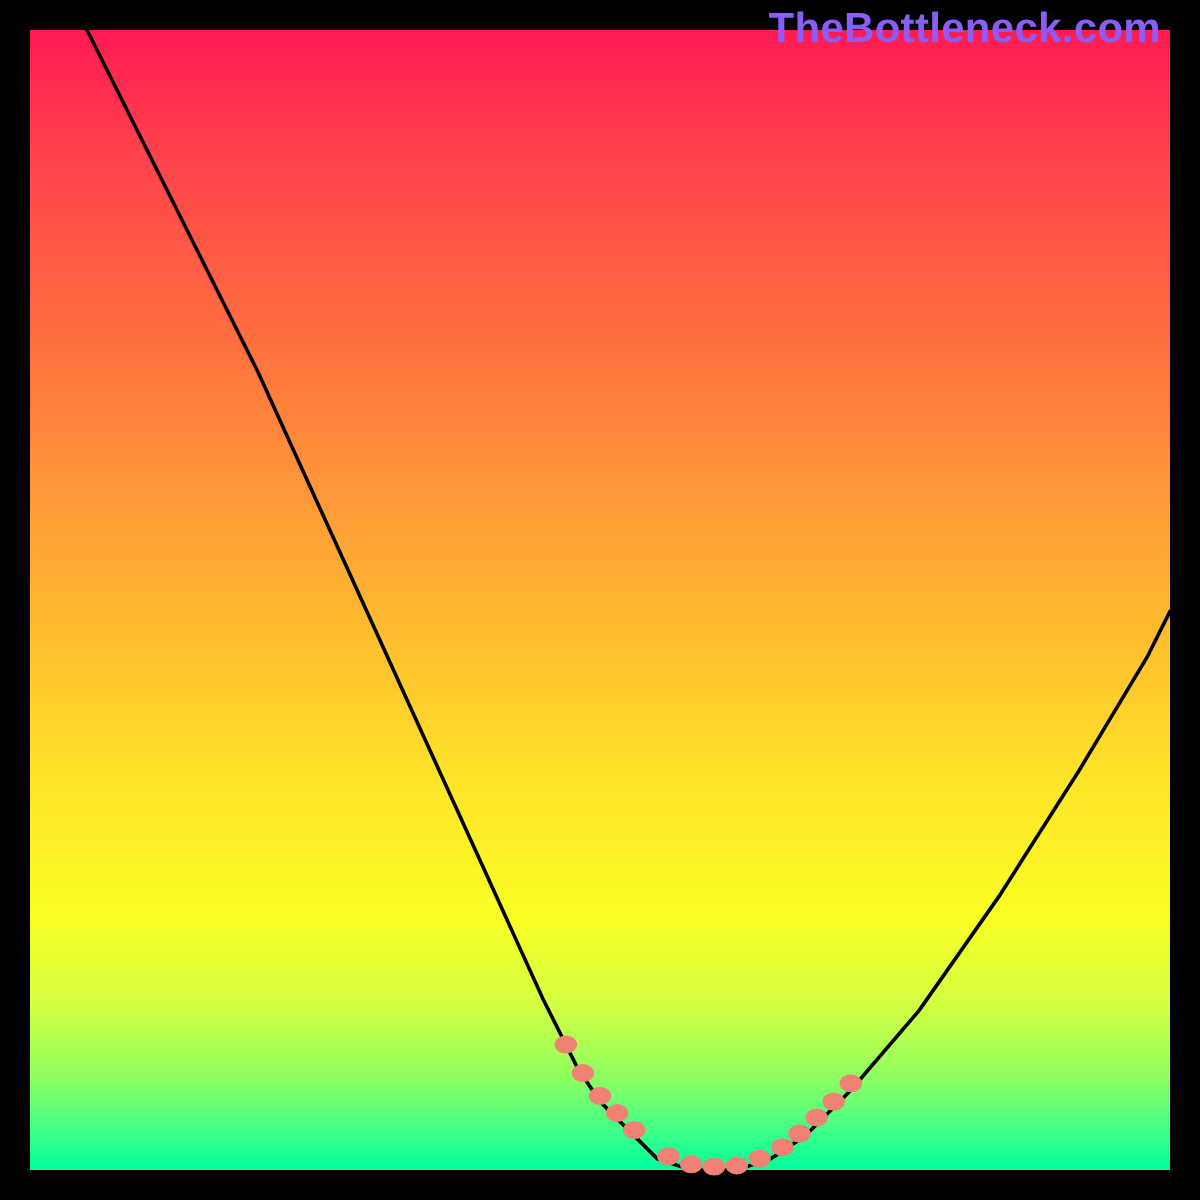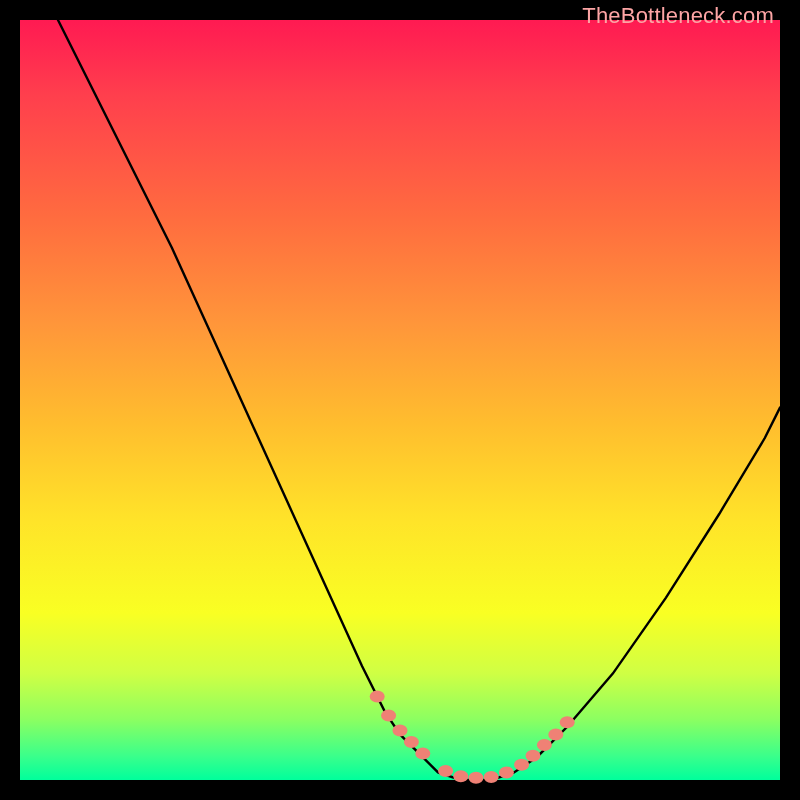--- a/index.html
+++ b/index.html
@@ -43,23 +43,23 @@
       #cfff44 86%,
       #8cff61 92%,
       #38ff8c 97%,
       #00ff9c 100%
     );
   }
   .watermark {
     position: absolute;
     top: 3px;
     right: 26px;
-    color: #fca5a5;
-    font-size: 22px;
-    font-weight: 400;
+    color: #8b5cf6;
+    font-size: 28px;
+    font-weight: 700;
     letter-spacing: 0.2px;
     font-family: Arial, Helvetica, sans-serif;
     user-select: none;
   }
   svg.curve {
     position: absolute;
     left: 0;
     top: 0;
     width: 760px;
     height: 760px;

